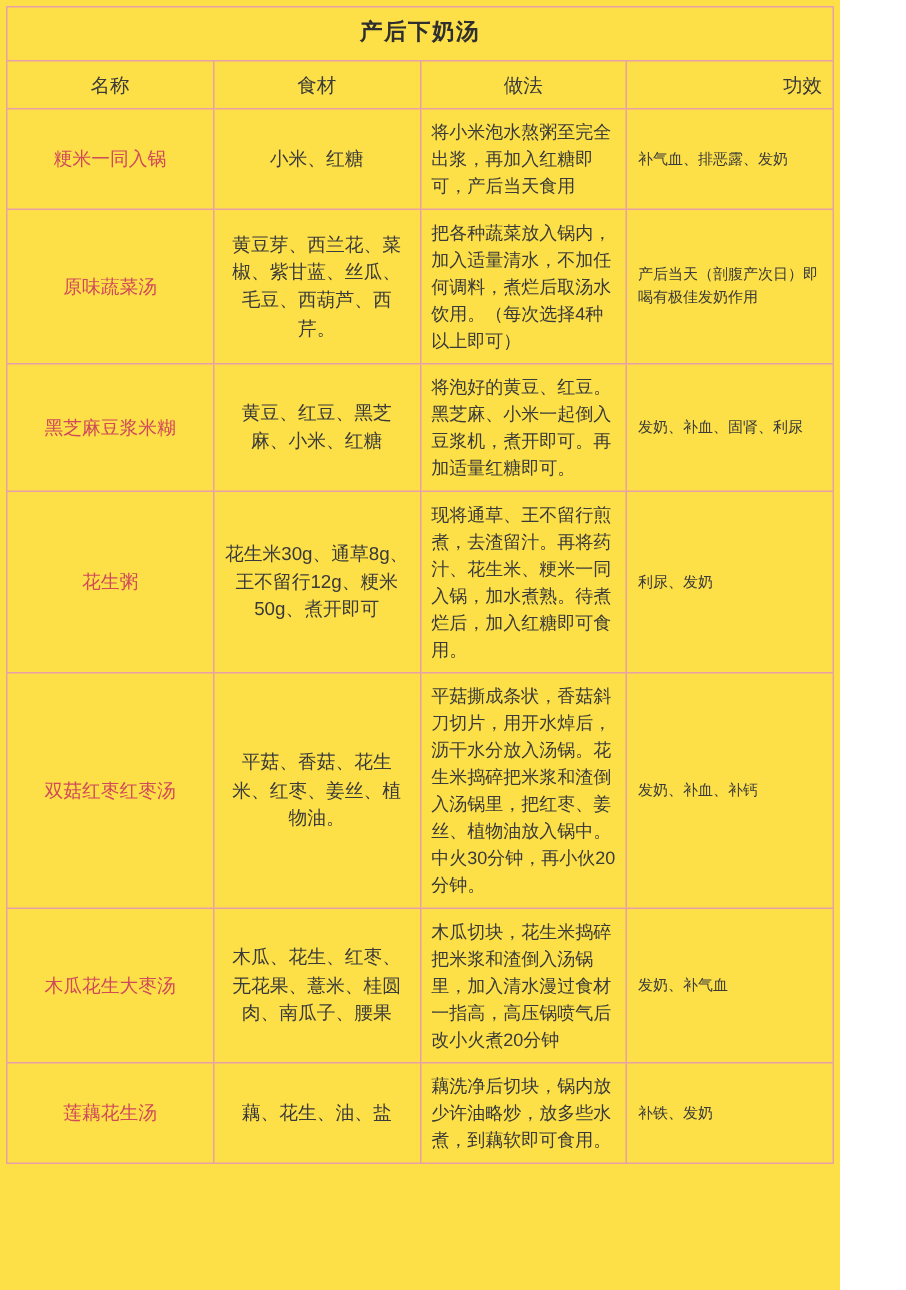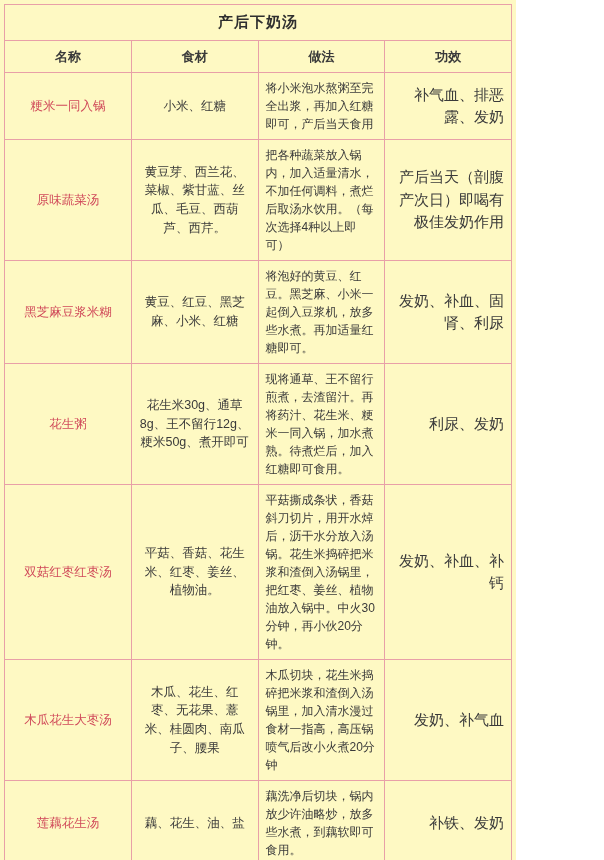--- a/index.html
+++ b/index.html
@@ -7,25 +7,25 @@
     padding: 0;
     background: #ffffff;
   }
   body {
     width: 604px;
     height: 860px;
     font-family: "Liberation Sans", "DejaVu Sans", sans-serif;
     color: #3a3a3a;
   }
   .sheet {
-    width: 516px;
+    width: 560px;
     height: 860px;
     box-sizing: border-box;
     padding: 4px 4px 0 4px;
-    background: #fef9c3;
+    background: #fde047;
   }
   table.recipe-table {
     width: 100%;
     border-collapse: collapse;
     table-layout: fixed;
   }
   table.recipe-table td,
   table.recipe-table th {
     border: 1px solid #e8a0a8;
     vertical-align: middle;
@@ -37,47 +37,47 @@
     font-size: 15px;
     font-weight: bold;
     color: #2f2f2f;
     padding: 7px 4px;
     letter-spacing: 1px;
   }
   .head-cell {
     text-align: center;
     font-size: 13px;
     color: #3a3a3a;
-    font-weight: bold;
+    font-weight: normal;
     padding: 7px 4px;
   }
   .col-name  { width: 48px; }
   .col-ing   { width: 130px; }
   .col-method{ width: 300px; }
-  .col-eff   { width: 104px; }
+  .col-eff   { width: 104px; text-align: right; }
 
   .cell-name {
     text-align: center;
     font-size: 12.5px;
     color: #d04a5a;
   }
   .cell-ing {
     text-align: center;
     font-size: 12.5px;
     color: #3a3a3a;
     margin-top: 24px;
   }
   .cell-method {
     text-align: left;
     font-size: 12px;
     color: #3a3a3a;
   }
   .cell-eff {
-    text-align: right;
-    font-size: 15px;
+    text-align: left;
+    font-size: 10px;
     color: #3a3a3a;
     margin-top: 16px;
   }
 </style>
 </head>
 <body>
 
 <div class="sheet">
   <table class="recipe-table">
     <tbody>
@@ -101,21 +101,21 @@
       <tr>
         <td class="cell-name">原味蔬菜汤</td>
         <td class="cell-ing">黄豆芽、西兰花、菜椒、紫甘蓝、丝瓜、毛豆、西葫芦、西芹。</td>
         <td class="cell-method">把各种蔬菜放入锅内，加入适量清水，不加任何调料，煮烂后取汤水饮用。（每次选择4种以上即可）</td>
         <td class="cell-eff">产后当天（剖腹产次日）即喝有极佳发奶作用</td>
       </tr>
 
       <tr>
         <td class="cell-name">黑芝麻豆浆米糊</td>
         <td class="cell-ing">黄豆、红豆、黑芝麻、小米、红糖</td>
-        <td class="cell-method">将泡好的黄豆、红豆。黑芝麻、小米一起倒入豆浆机，放多些水煮。再加适量红糖即可。</td>
+        <td class="cell-method">将泡好的黄豆、红豆。黑芝麻、小米一起倒入豆浆机，煮开即可。再加适量红糖即可。</td>
         <td class="cell-eff">发奶、补血、固肾、利尿</td>
       </tr>
 
       <tr>
         <td class="cell-name">花生粥</td>
         <td class="cell-ing">花生米30g、通草8g、王不留行12g、粳米50g、煮开即可</td>
         <td class="cell-method">现将通草、王不留行煎煮，去渣留汁。再将药汁、花生米、粳米一同入锅，加水煮熟。待煮烂后，加入红糖即可食用。</td>
         <td class="cell-eff">利尿、发奶</td>
       </tr>
 

